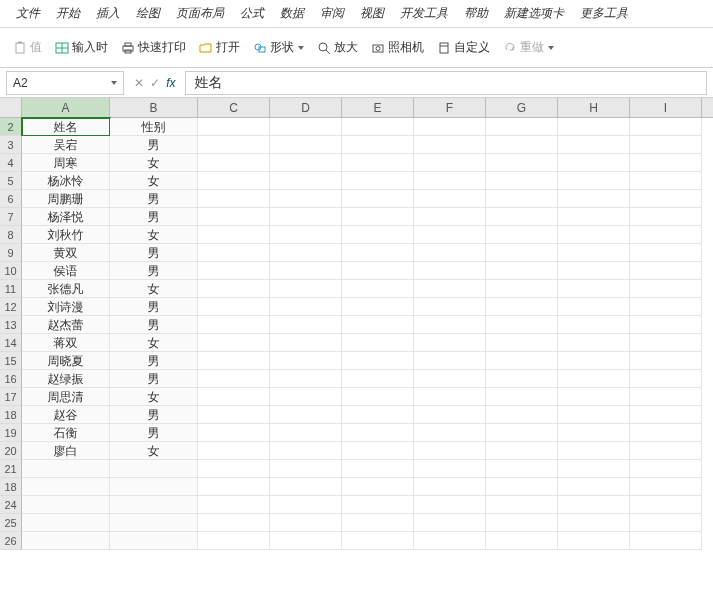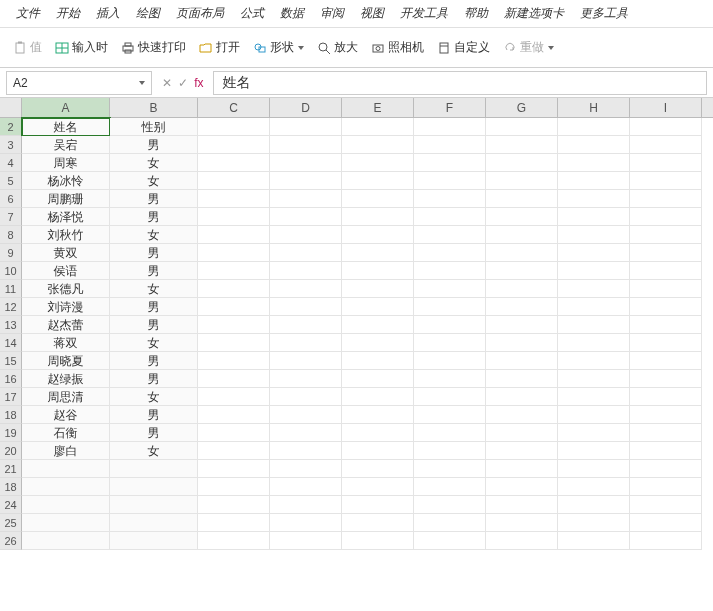--- a/index.html
+++ b/index.html
@@ -8,21 +8,21 @@
 .menubar { display: flex; align-items: center; height: 28px; padding: 0 8px; border-bottom: 1px solid #e0e0e0; font-style: italic; }
 .menubar span { padding: 0 8px; cursor: default; }
 
 .toolbar { display: flex; align-items: center; height: 40px; padding: 0 8px; border-bottom: 1px solid #d0d0d0; gap: 4px; }
 .tb-item { display: flex; align-items: center; gap: 2px; padding: 2px 4px; cursor: default; }
 .tb-item.disabled { color: #aaa; }
 .tb-icon { width: 16px; height: 16px; display: inline-flex; align-items: center; justify-content: center; }
 .dd { width: 0; height: 0; border-left: 3px solid transparent; border-right: 3px solid transparent; border-top: 4px solid #666; margin-left: 2px; }
 
 .fbar { display: flex; align-items: center; height: 30px; border-bottom: 1px solid #d0d0d0; }
-.namebox { width: 146px; height: 24px; margin-left: 6px; border: 1px solid #ccc; display: flex; align-items: center; padding: 0 6px; justify-content: space-between; }
+.namebox { width: 118px; height: 24px; margin-left: 6px; border: 1px solid #ccc; display: flex; align-items: center; padding: 0 6px; justify-content: space-between; }
 .fxtools { display: flex; align-items: center; gap: 6px; margin: 0 10px; color: #999; }
 .fxinput { flex: 1; height: 24px; border: 1px solid #ccc; margin-right: 6px; display: flex; align-items: center; padding: 0 8px; font-size: 14px; }
 
 .grid { position: relative; }
 .colhead { display: flex; height: 20px; background: #e8e8e8; border-bottom: 1px solid #bbb; }
 .corner { width: 22px; border-right: 1px solid #bbb; background: #e8e8e8; }
 .ch { flex: none; border-right: 1px solid #bbb; text-align: center; line-height: 20px; color: #555; }
 .wA { width: 88px; } .wB { width: 88px; } .wX { width: 72px; }
 
 .row { display: flex; height: 18px; }
@@ -142,21 +142,21 @@
 </div>
 
 <div class="fbar">
   <div class="namebox">
     <span>A2</span>
     <span class="dd"></span>
   </div>
   <div class="fxtools">
     <span>✕</span>
     <span>✓</span>
-    <span style="color:#be185d">fx</span>
+    <span style="font-style:italic;color:#0c4a6e">fx</span>
   </div>
   <div class="fxinput">
     <span>姓名</span>
   </div>
 </div>
 
 <div class="grid">
   <div class="colhead" id="colhead">
       <div class="corner"></div>
       <div class="ch wA selA">A</div>

